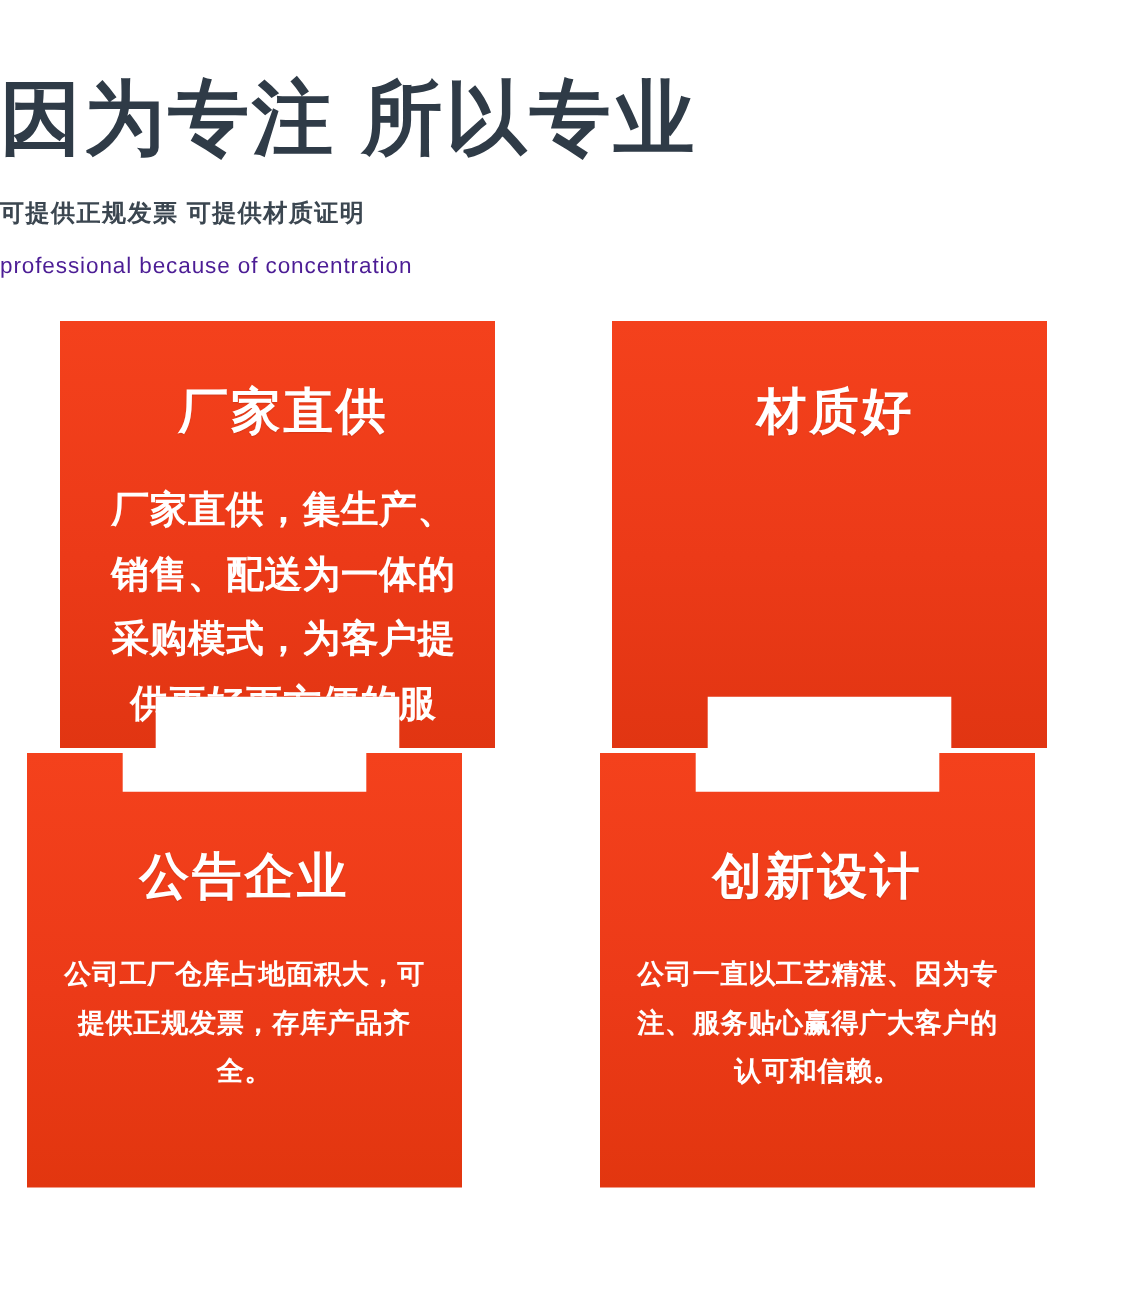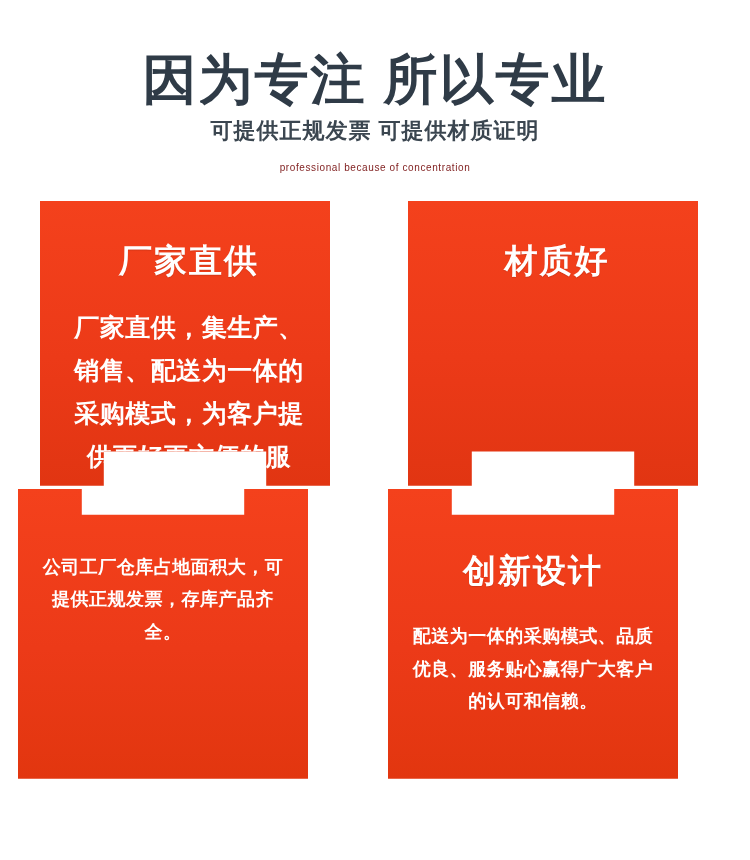--- a/index.html
+++ b/index.html
@@ -16,41 +16,40 @@
   .page {
     position: relative;
     width: 750px;
     height: 860px;
     background: #ffffff;
   }
 
   
   .header {
     padding-top: 48px;
-    text-align: center;
   }
   .header-title {
     font-size: 54px;
     line-height: 1.18;
     font-weight: bold;
     color: #2f3b47;
     letter-spacing: 2px;
     margin: 0;
   }
   .header-subtitle {
-    margin-top: 4px;
-    font-size: 22px;
+    margin-top: 20px;
+    font-size: 16px;
     font-weight: bold;
     color: #3b4650;
     letter-spacing: 1px;
   }
   .header-en {
     margin-top: 16px;
-    font-size: 10px;
-    color: #7f1d1d;
+    font-size: 15px;
+    color: #4c1d95;
     letter-spacing: 0.6px;
   }
 
   
   .cards {
     position: relative;
     margin-top: 28px;
     width: 750px;
     height: 620px;
   }
@@ -76,21 +75,21 @@
     height: 290px;
     background: linear-gradient(180deg, #f4411c 0%, #ec3a18 55%, #e2360f 100%);
     -webkit-clip-path: polygon(0 0, 22% 0, 22% 9%, 78% 9%, 78% 0, 100% 0, 100% 100%, 0 100%);
     clip-path: polygon(0 0, 22% 0, 22% 9%, 78% 9%, 78% 0, 100% 0, 100% 100%, 0 100%);
     padding: 62px 20px 0 20px;
   }
 
   #card-tl { left: 40px;  top: 0px; }
   #card-tr { left: 408px; top: 0px; }
   #card-bl { left: 18px;  top: 288px; }
-  #card-br { left: 388px; top: 288px; }
+  #card-br { left: 400px; top: 288px; }
 
   .card-title {
     font-size: 33px;
     font-weight: bold;
     letter-spacing: 2px;
     line-height: 1.2;
     margin: 0 0 22px 0;
     text-shadow: 0 1px 1px rgba(0,0,0,0.12);
   }
   .card-top .card-title { margin-bottom: 26px; }
@@ -123,22 +122,23 @@
     <div class="card card-top" id="card-tl">
       <div class="card-title">厂家直供</div>
       <div class="card-text">厂家直供，集生产、销售、配送为一体的采购模式，为客户提供更好更方便的服务。</div>
     </div>
 
     <div class="card card-top" id="card-tr">
       <div class="card-title">材质好</div>
     </div>
 
     <div class="card card-bottom" id="card-bl">
+      <div class="card-title">公告企业</div>
       <div class="card-text">公司工厂仓库占地面积大，可提供正规发票，存库产品齐全。</div>
     </div>
 
     <div class="card card-bottom" id="card-br">
       <div class="card-title">创新设计</div>
-      <div class="card-text">配送为一体的采购模式、品质优良、服务贴心赢得广大客户的认可和信赖。</div>
+      <div class="card-text">公司一直以工艺精湛、因为专注、服务贴心赢得广大客户的认可和信赖。</div>
     </div>
 
   </div>
 </div>
 
 </body></html>

